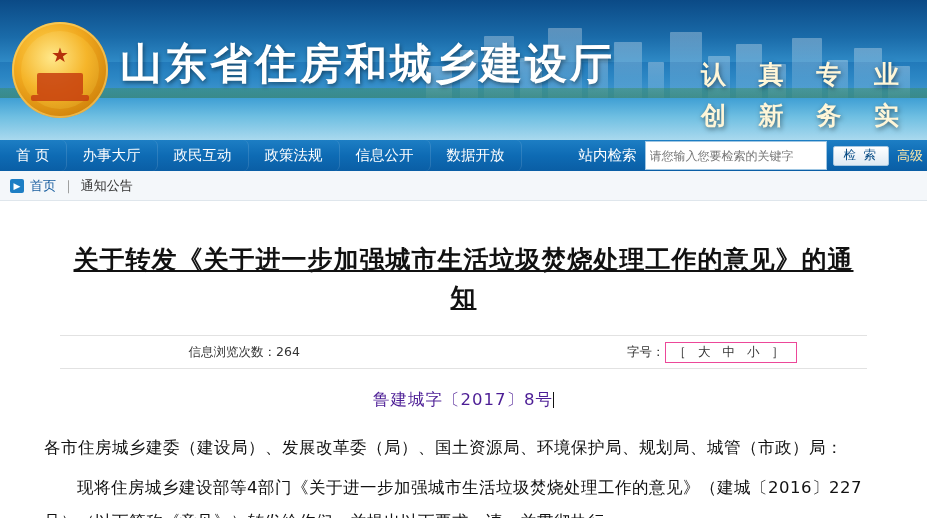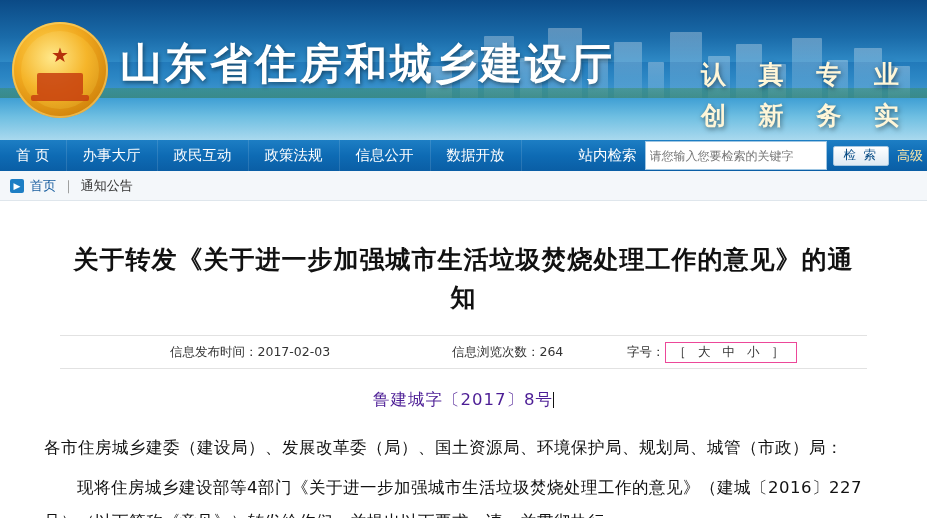--- a/index.html
+++ b/index.html
@@ -108,20 +108,21 @@
     color: #ffffff;
   }
   .nav-item {
     display: flex; align-items: center; justify-content: center;
     padding: 7px 16px;
     font-size: 14.5px;
     color: #ffffff;
     white-space: nowrap;
     cursor: pointer;
     border-right: 1px solid rgba(255,255,255,.12);
+    border-radius: 6px;
   }
   .nav-spacer { flex: 1; }
   .nav-search-label {
     display: flex; align-items: center;
     font-size: 14.5px; padding: 0 8px 0 0; white-space: nowrap;
   }
   .nav-search-input {
     align-self: center;
     width: 182px; height: 29px;
     border: 1px solid #9fc6e3;
@@ -184,20 +185,21 @@
     background: #ffffff;
   }
   .doc-title {
     text-align: center;
     font-size: 25px;
     font-weight: bold;
     color: #111;
     line-height: 38px;
     letter-spacing: 1px;
     padding: 16px 40px 18px 40px;
+    text-decoration: underline;
   }
   .meta-row {
     margin: 0 30px;
     border-top: 1px solid #e2e2e2;
     border-bottom: 1px solid #e2e2e2;
     height: 34px;
     display: flex; align-items: center;
     font-size: 12.5px;
     color: #333;
   }
@@ -301,23 +303,20 @@
     <span class="crumb-link">首页</span>
     <span class="crumb-sep">｜</span>
     <span class="crumb-cur">通知公告</span>
   </div>
 
   <div class="article">
 
     <div class="doc-title">关于转发《关于进一步加强城市生活垃圾焚烧处理工作的意见》的通知</div>
 
     <div class="meta-row">
-      <div class="meta-cell first">
-        <span>信息发布时间：</span><span>2017-02-03</span>
-      </div>
       <div class="meta-cell">
         <span>信息浏览次数：</span><span>264</span>
       </div>
       <div class="meta-cell last">
         <span>字号：</span><span class="fontsize-box">［ 大  中  小 ］</span>
       </div>
     </div>
 
     <div class="doc-num"><span>鲁建城字〔2017〕8号</span><span class="caret"></span></div>
 

